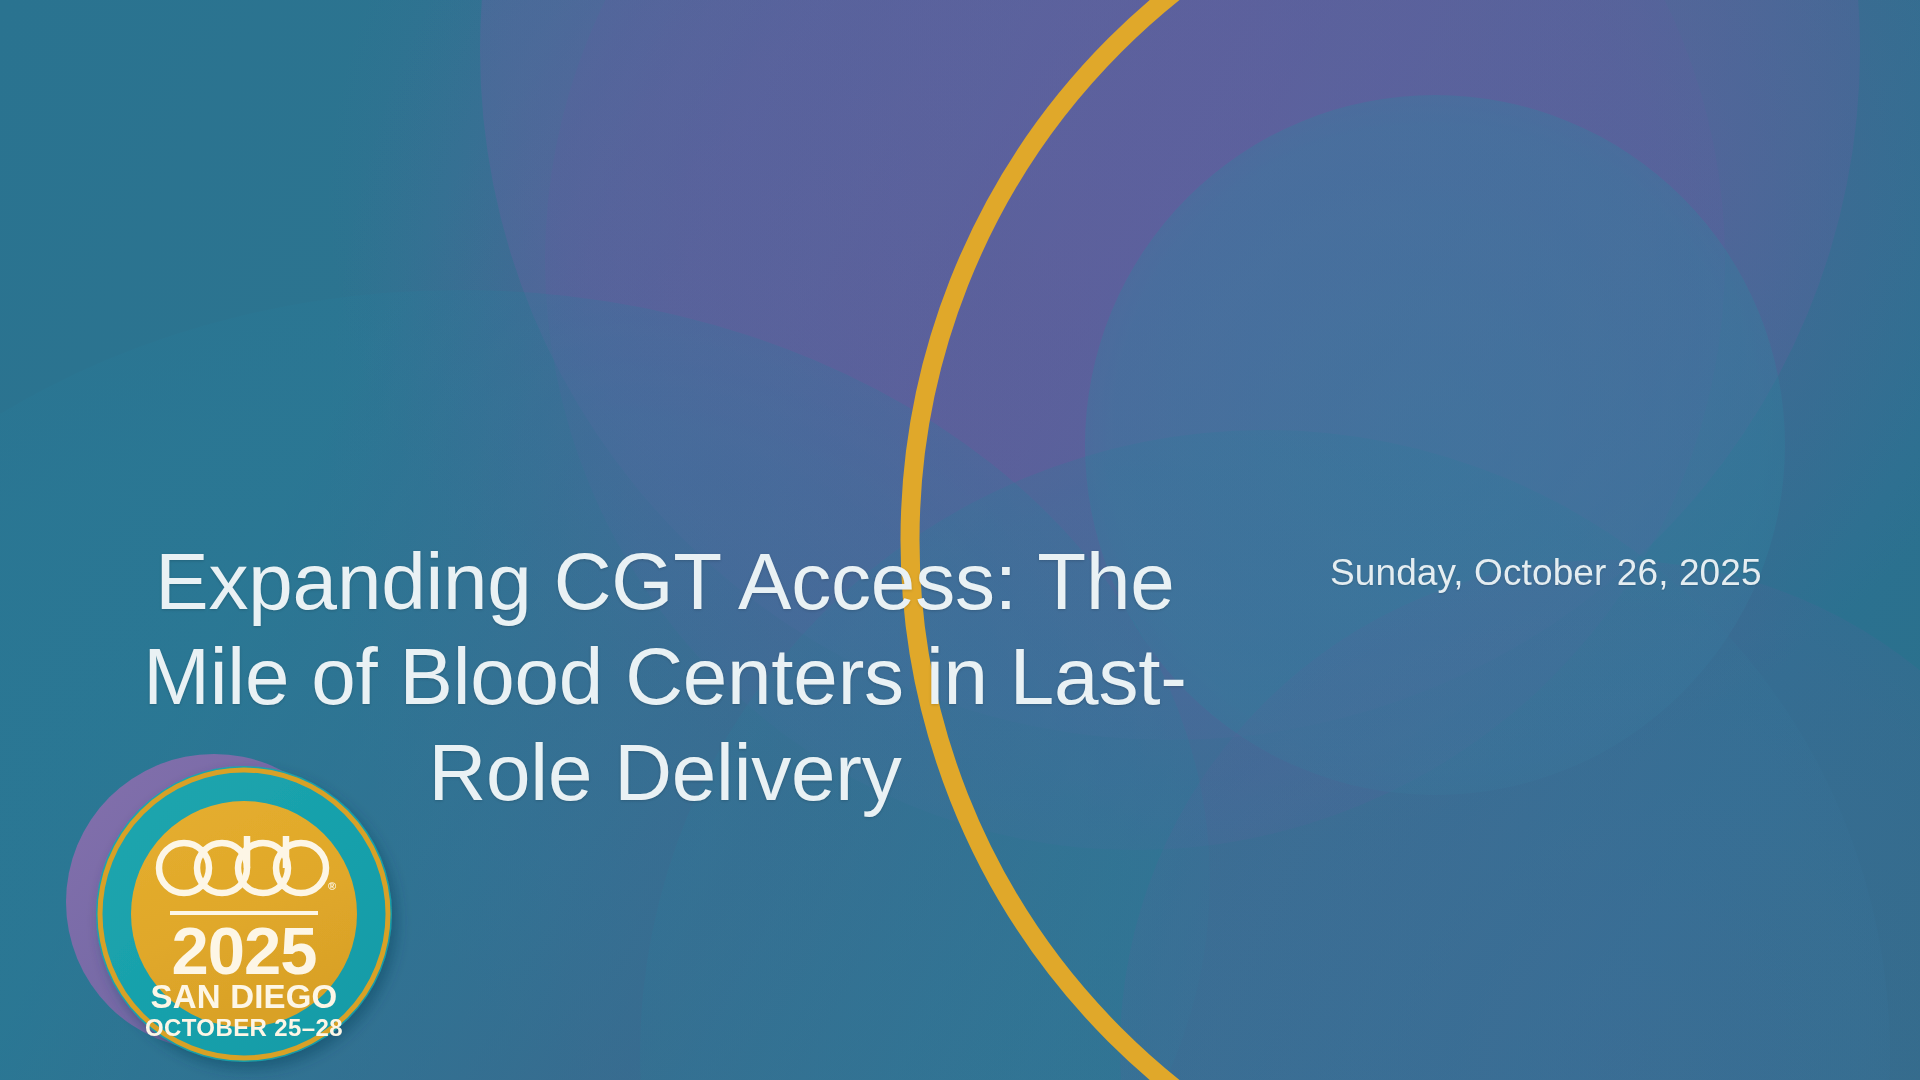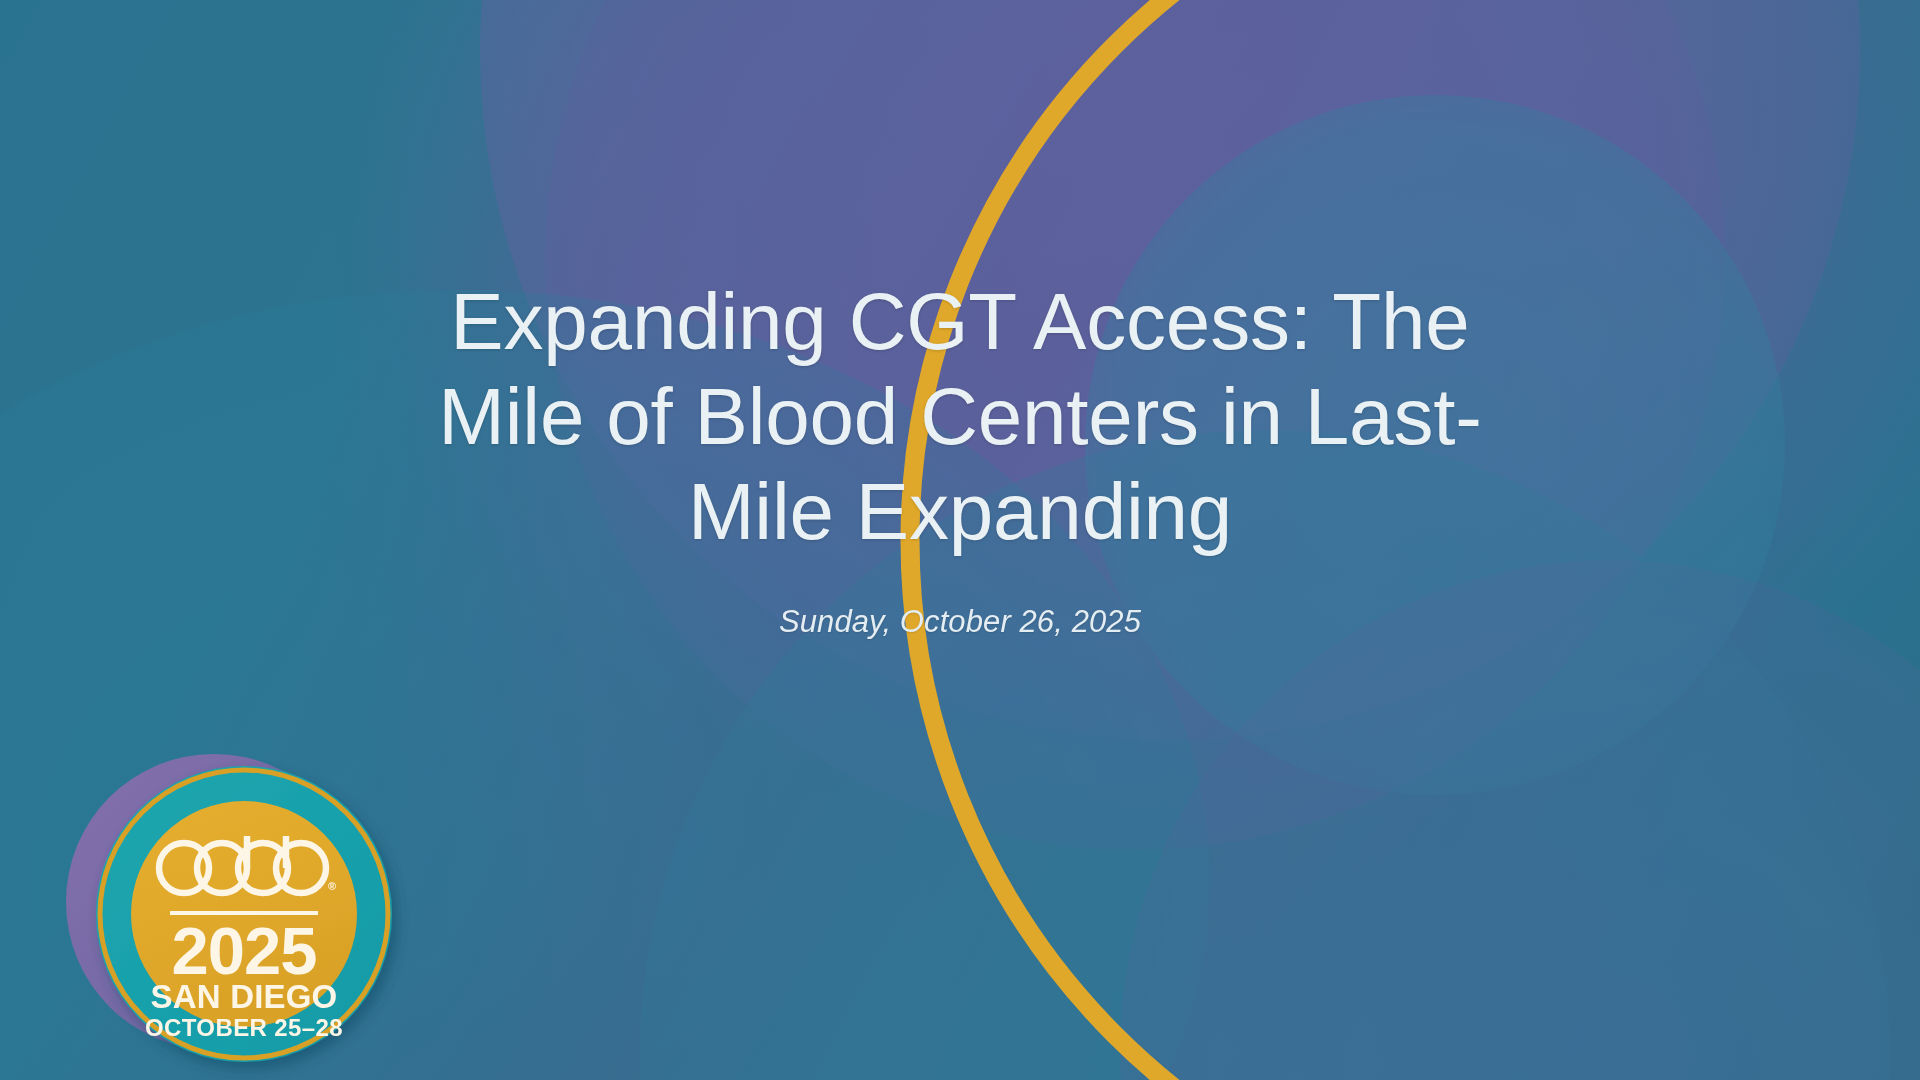--- a/index.html
+++ b/index.html
@@ -75,42 +75,41 @@
     right:-420px; top:-190px;
     width:1460px; height:1460px;
     pointer-events:none;
   }
   .gold-arc-wrap svg { display:block; width:100%; height:100%; overflow:visible; }
 
   
   .content {
     position:absolute;
     left:0; right:0; top:0; bottom:0;
-    display:flex; flex-direction:column;
+    display:flex; flex-direction:row;
     align-items:center; justify-content:flex-start;margin-top:22px;
   }
   .title {
     width:1330px;
     margin-top:252px;
     text-align:center;
     color:#e9f1f4;
     font-size:80px;
     line-height:1.19;
     font-weight:400;
     letter-spacing:-0.2px;
     text-shadow:0 1px 3px rgba(0,0,0,0.16);
   }
   .subtitle {
     margin-top:44px;
     color:#e4edf1;
-    font-size:31px;
+    font-size:37px;
     font-weight:400;
     letter-spacing:0.1px;
     text-shadow:0 1px 2px rgba(0,0,0,0.14);
-    font-style:italic;
   }
 
   
   .badge {
     position:absolute;
     left:58px; top:706px;
     width:366px; height:380px;
   }
   .badge svg { display:block; width:100%; height:100%; overflow:visible; }
 
@@ -138,21 +137,21 @@
   <div class="gold-arc-wrap">
     <svg viewBox="0 0 1460 1460" preserveAspectRatio="none" aria-hidden="true">
       <circle cx="730" cy="730" r="700" fill="none" stroke="#e0a82a" stroke-width="19"></circle>
     </svg>
   </div>
 
   <div class="content">
     <h1 class="title">
       <span style="display: block;">Expanding CGT Access: The</span>
       <span style="display: block;">Mile of Blood Centers in Last-</span>
-      <span style="display: block;">Mile Expanding</span>
+      <span style="display: block;">Role Delivery</span>
     </h1>
     <div class="subtitle">Sunday, October 26, 2025</div>
   </div>
 
   <div class="badge">
     <svg viewBox="0 0 366 380" aria-hidden="true">
       <defs>
         <linearGradient id="tealRing" x1="0" y1="0" x2="1" y2="1">
           <stop offset="0%" stop-color="#1fa6ae"></stop>
           <stop offset="55%" stop-color="#17a0ab"></stop>

